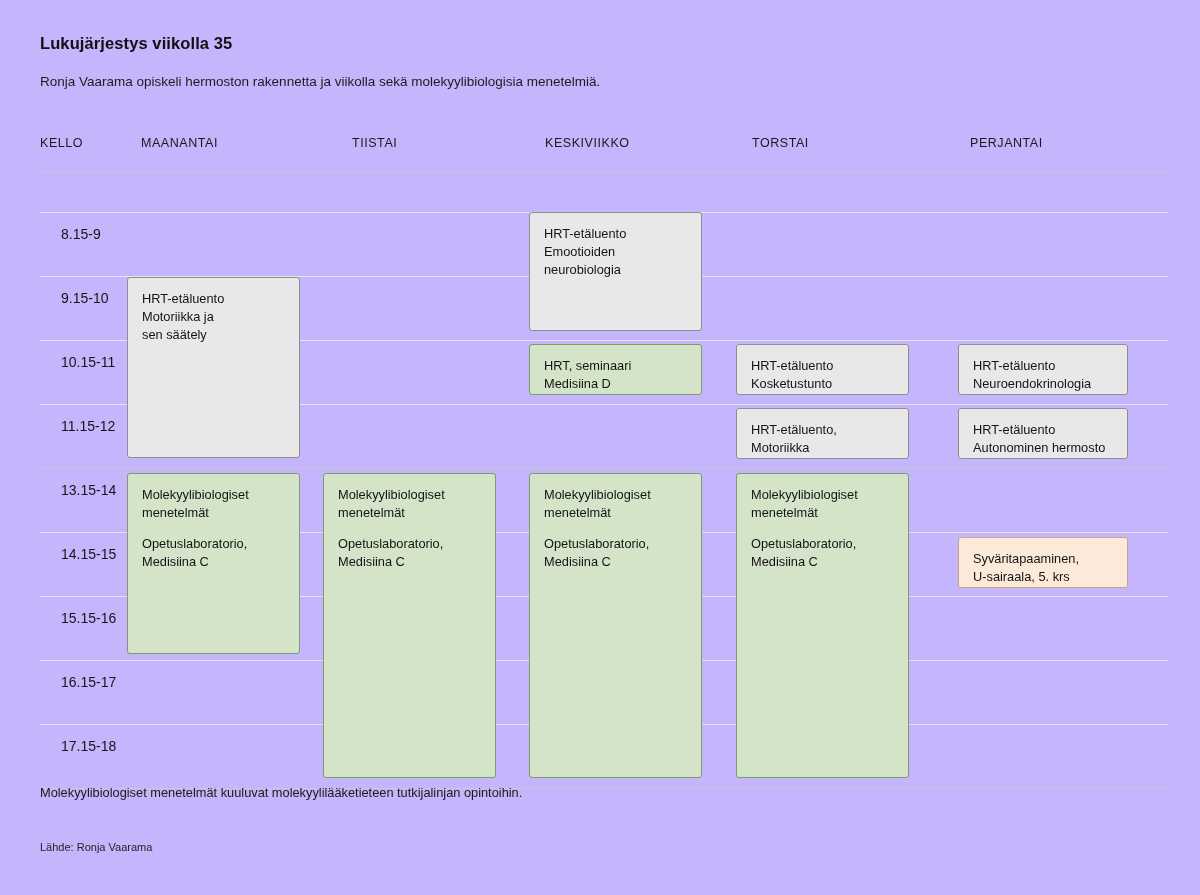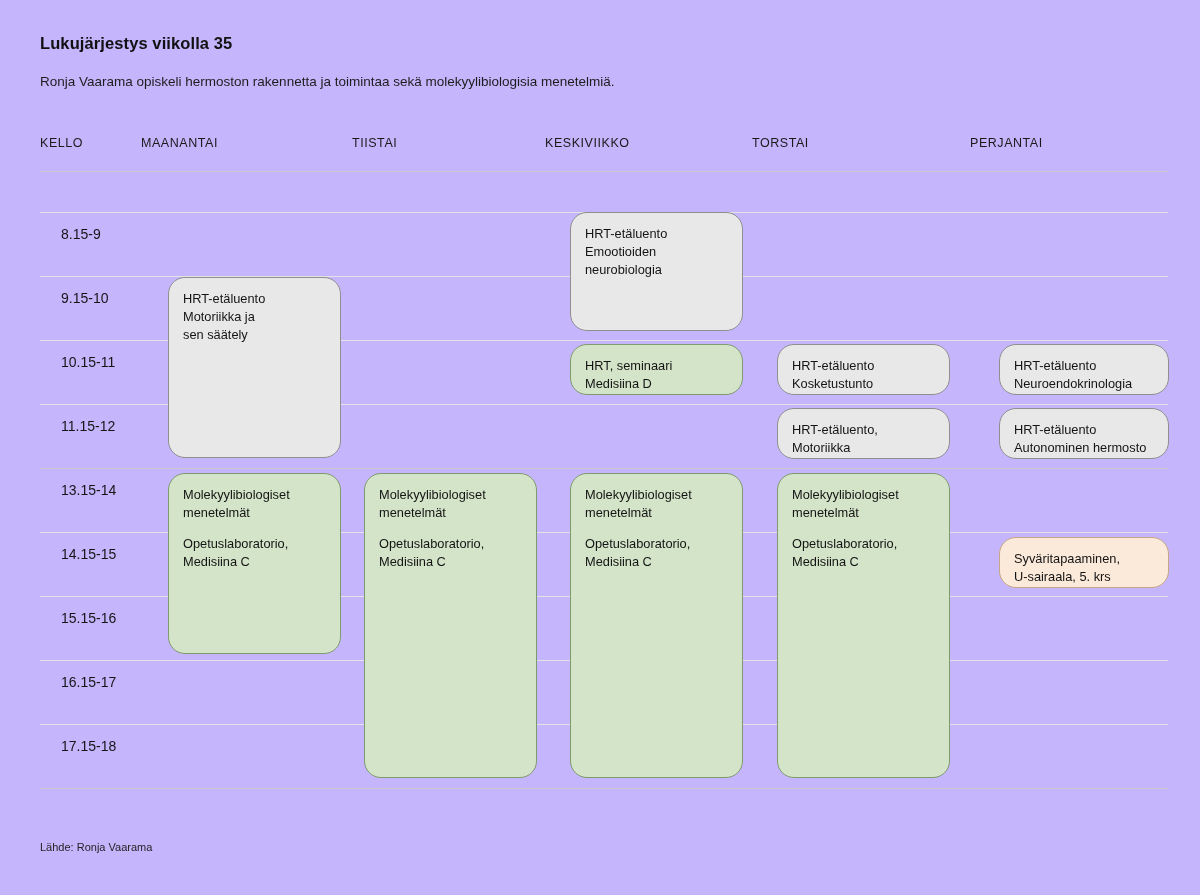--- a/index.html
+++ b/index.html
@@ -54,27 +54,26 @@
   .gridline.strong { background: #c9c9c9; }
   .time-label {
     position: absolute; left: 8px;
     font-size: 14px; color: #151515; white-space: nowrap; margin-left: 13px;
   }
 
   
   .card {
     position: absolute;
     border: 1px solid #8c8c8c;
-    border-radius: 17px;
+    border-radius: 3px;
     padding: 12px 13px 10px 14px;
     font-size: 12.8px;
     line-height: 1.42;
     color: #141414;
     overflow: hidden;
-    margin-left: 41px;
   }
   .card .line { display: block; white-space: nowrap; }
   .card .spacer { display: block; height: 13px; }
   .card.gray  { background: #e8e8e8; border-color: #8f8f8f; }
   .card.green { background: #d4e4c8; border-color: #7f9a6d; }
   .card.peach { background: #fbeada; border-color: #c6a683; }
 
   
   .footer-note {
     position: absolute; left: 40px; top: 783px;
@@ -84,21 +83,21 @@
     position: absolute; left: 40px; top: 841px;
     font-size: 11px; color: #242424;
   }
 </style>
 </head>
 <body>
 
 <div id="page">
 
   <div class="page-title">Lukujärjestys viikolla 35</div>
-  <div class="page-subtitle">Ronja Vaarama opiskeli hermoston rakennetta ja toimintaa sekä molekyylibiologisia menetelmiä.</div>
+  <div class="page-subtitle">Ronja Vaarama opiskeli hermoston rakennetta ja viikolla sekä molekyylibiologisia menetelmiä.</div>
 
   <div class="grid-area">
 
     <div class="col-headers" id="col-headers">
         <div class="col-header" style="left: 0px;">KELLO</div>
         <div class="col-header" style="left: 101px;">MAANANTAI</div>
         <div class="col-header" style="left: 312px;">TIISTAI</div>
         <div class="col-header" style="left: 505px;">KESKIVIIKKO</div>
         <div class="col-header" style="left: 712px;">TORSTAI</div>
         <div class="col-header" style="left: 930px;">PERJANTAI</div>
@@ -185,16 +184,17 @@
         </div>
         <div class="card peach" style="left: 918px; top: 366px; width: 170px; height: 51px;">
           <span class="line">Syväritapaaminen,</span>
           <span class="line">U-sairaala, 5. krs</span>
         </div>
       </div>
 
   </div>
 
   <div class="footer-note">
+    <div>Molekyylibiologiset menetelmät kuuluvat molekyylilääketieteen tutkijalinjan opintoihin.</div>
   </div>
   <div class="footer-source">Lähde: Ronja Vaarama</div>
 
 </div>
 
 </body></html>

